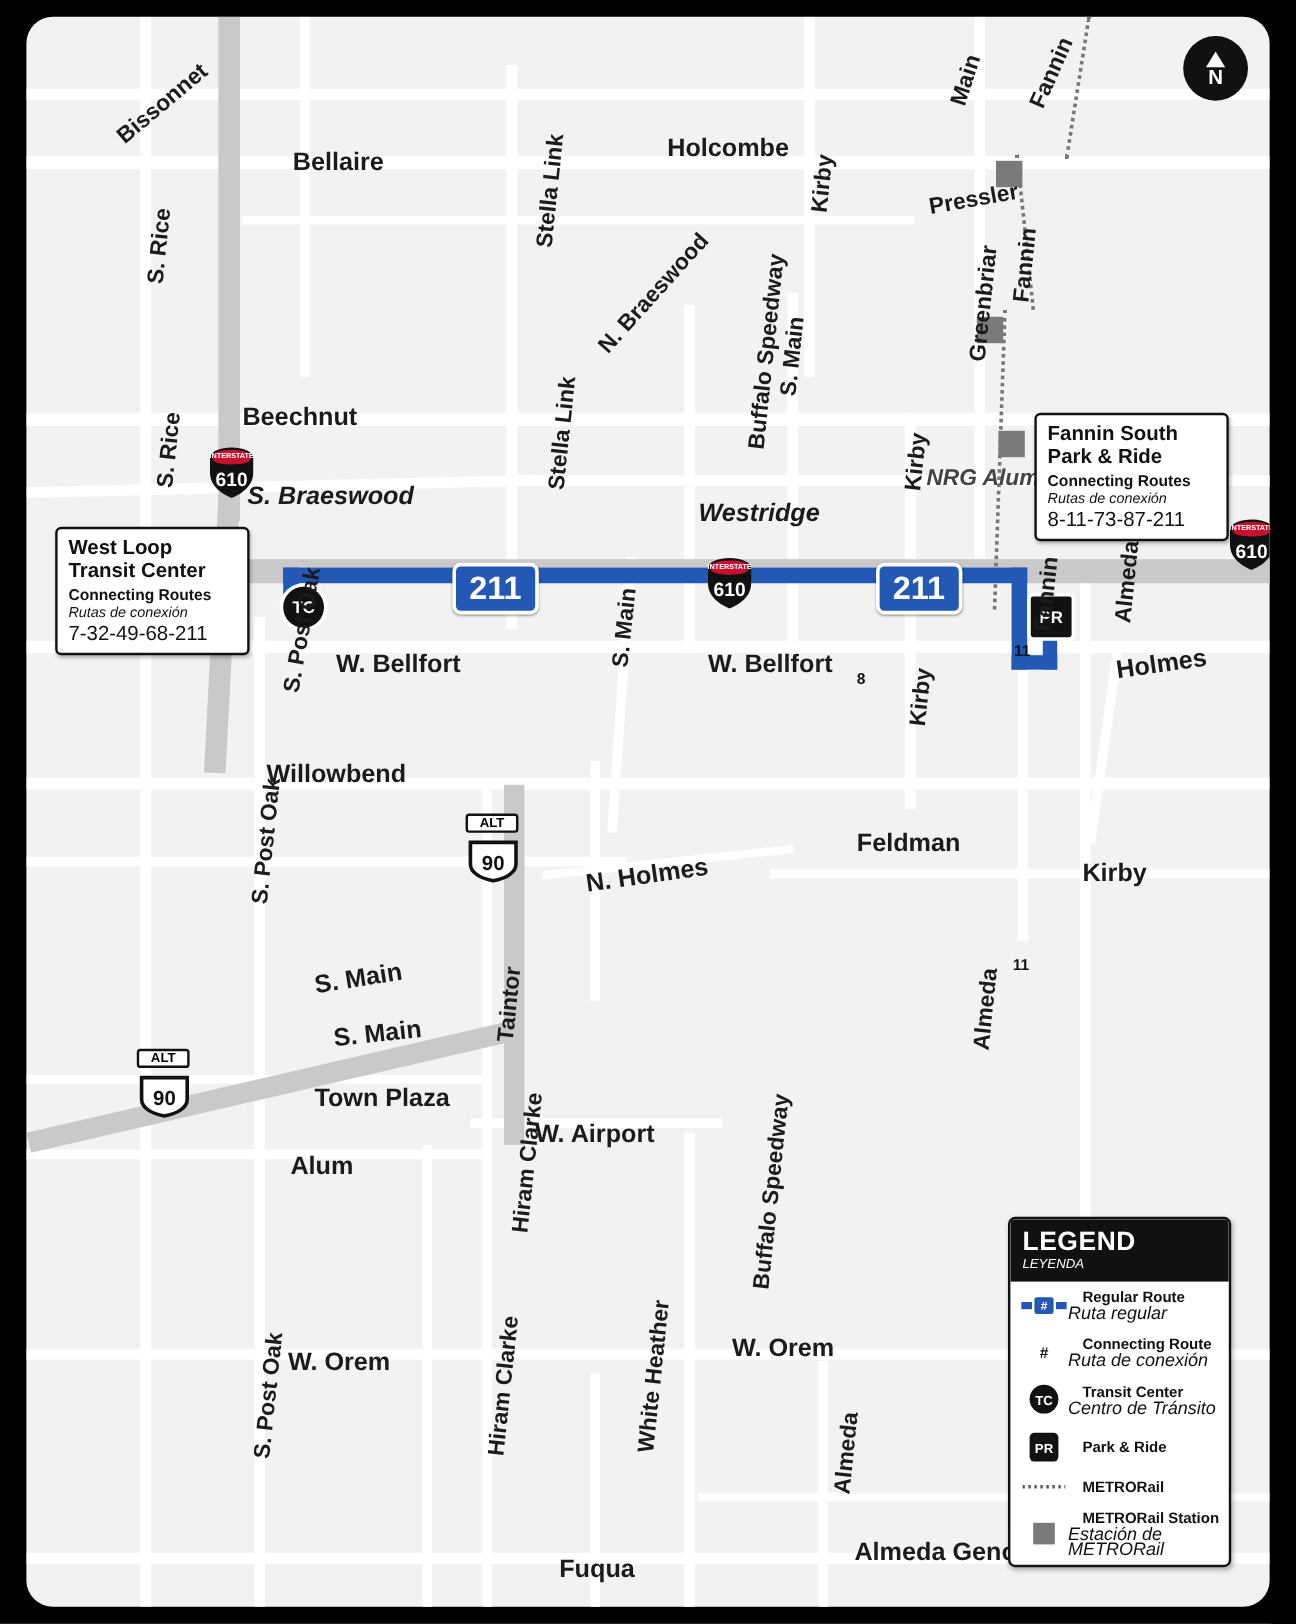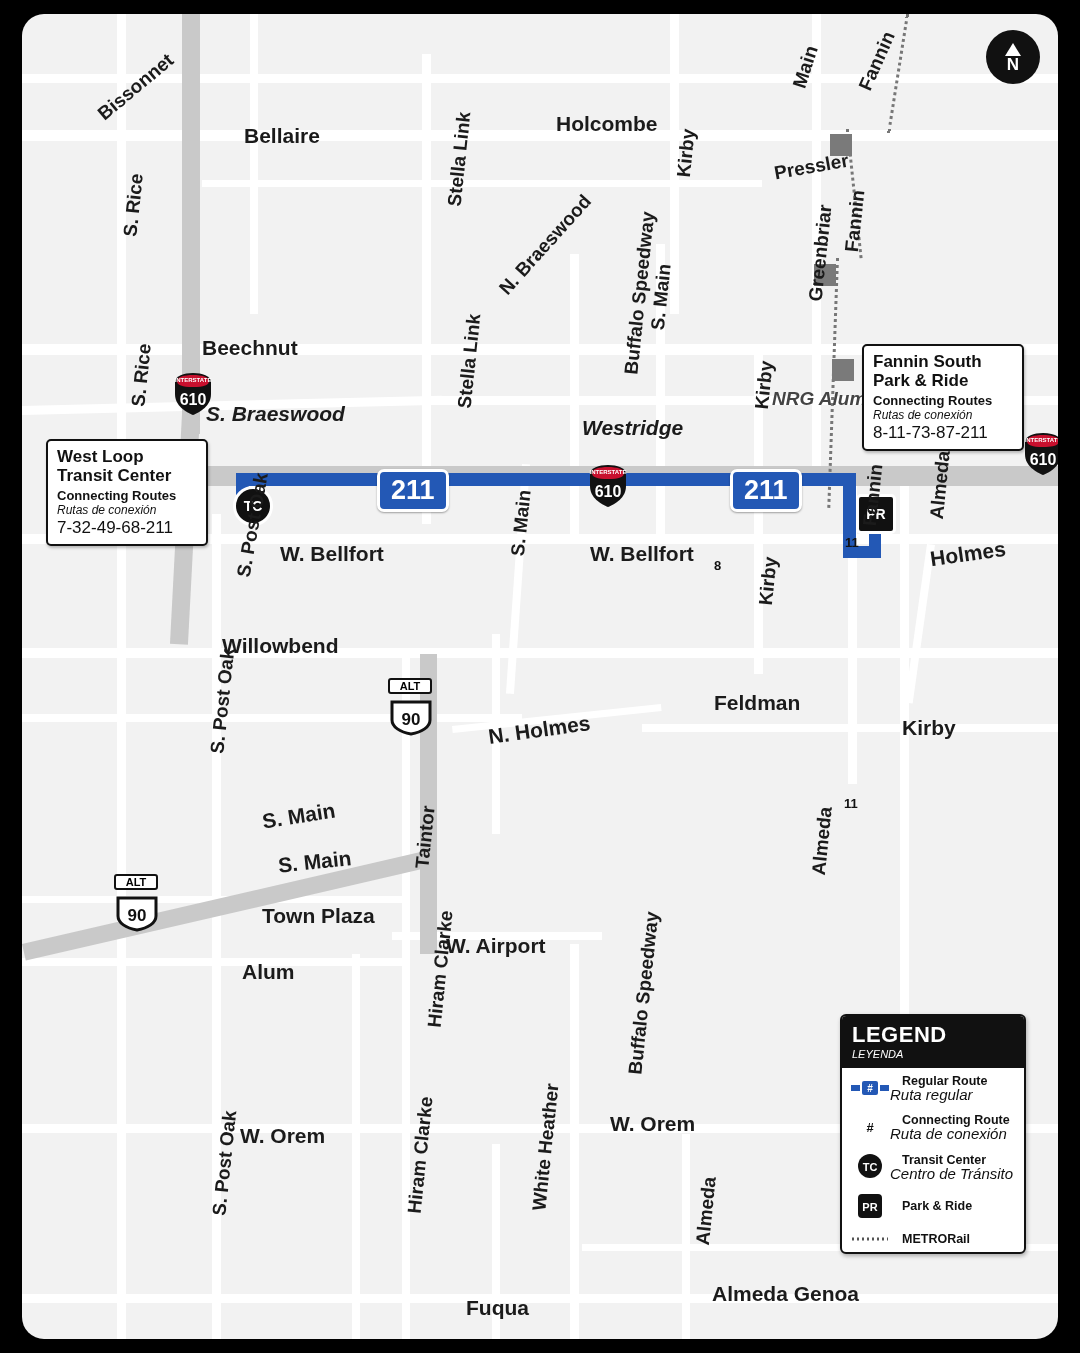--- a/index.html
+++ b/index.html
@@ -280,15 +280,26 @@
         <svg width="36" height="10" viewBox="0 0 36 10">
           <line x1="0" y1="5" x2="36" y2="5" stroke="#555" stroke-width="3" stroke-dasharray="2 3"></line>
         </svg>
       </div>
       <div class="lg-txt">
         <div class="a">METRORail</div>
         <div class="b"></div>
       </div>
     </div>
 
+    <div class="lg-row">
+      <div class="lg-ico">
+        <svg width="24" height="24" viewBox="0 0 24 24">
+          <rect x="3" y="3" width="18" height="18" fill="#7a7a7a"></rect>
+        </svg>
+      </div>
+      <div class="lg-txt">
+        <div class="a">METRORail Station</div>
+        <div class="b">Estación de METRORail</div>
+      </div>
+    </div>
   </div>
 
 </div>
 
 </body></html>

